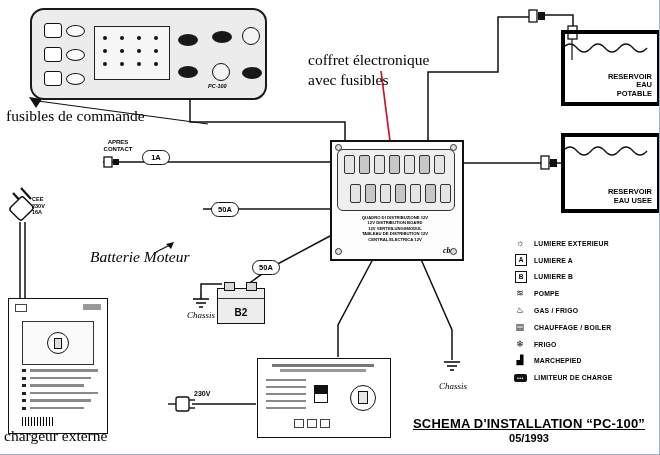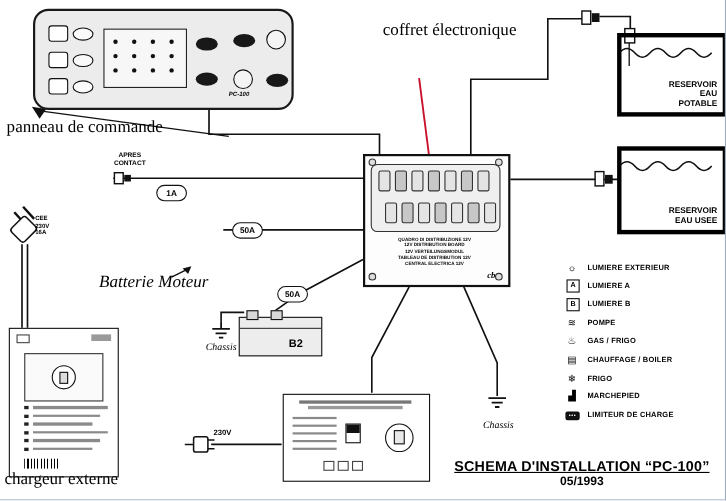--- a/index.html
+++ b/index.html
@@ -126,37 +126,38 @@
     <span class="oval-btn" style="left:146px;top:56px;width:20px;height:12px;background:#181818;"></span>
 
     <span class="oval-btn" style="left:180px;top:21px;width:20px;height:12px;background:#181818;"></span>
     <span class="ring" style="left:210px;top:17px;width:16px;height:16px;"></span>
     <span class="ring" style="left:180px;top:53px;width:16px;height:16px;"></span>
     <span class="oval-btn" style="left:210px;top:57px;width:20px;height:12px;background:#181818;"></span>
 
     <span class="abs" style="left:176px;top:73px;font:bold italic 5.5px 'Liberation Sans',sans-serif;">PC-100</span>
   </div>
 
-  <div class="abs callout" style="left:6px;top:107px;">panneau de commande</div>
-  <div class="abs callout" style="left:308px;top:18px;line-height:20px;margin-left:40px;">
+  <div class="abs callout" style="left:6px;top:107px;">fusibles de commande</div>
+  <div class="abs callout" style="left:308px;top:50px;line-height:20px;">
     <span style="display:block;">coffret électronique</span>
+    <span style="display:block;">avec fusibles</span>
   </div>
   <div class="abs callout" style="left:4px;top:427px;">chargeur externe</div>
   <div class="abs callout" style="left:90px;top:248px;font-style:italic;">Batterie Moteur</div>
 
   <div class="abs tinybold" style="left:90px;top:139px;width:56px;text-align:center;font-size:6px;line-height:7px;">
     <span style="display:block;">APRES</span>
     <span style="display:block;">CONTACT</span>
   </div>
 
-  <div class="fuse-oval" style="left:142px;top:168px;">1A</div>
+  <div class="fuse-oval" style="left:142px;top:150px;">1A</div>
   <div class="fuse-oval" style="left:211px;top:202px;">50A</div>
   <div class="fuse-oval" style="left:252px;top:260px;">50A</div>
 
-  <div class="battery" style="left:217px;top:288px;padding-left:28px;">
+  <div class="battery" style="left:217px;top:288px;">
     <span class="terminal" style="left:6px;top:-7px;"></span>
     <span class="terminal" style="left:28px;top:-7px;"></span>
     <span class="bt-line"></span>
     <span class="bt-label">B2</span>
   </div>
 
   <div class="abs" style="left:178px;top:310px;width:46px;text-align:center;font:italic 9px 'Liberation Serif',serif;">Chassis</div>
   <div class="abs" style="left:430px;top:381px;width:46px;text-align:center;font:italic 9px 'Liberation Serif',serif;">Chassis</div>
 
   <div class="abs tinybold" style="left:32px;top:196px;font-size:5.5px;line-height:6.5px;">

